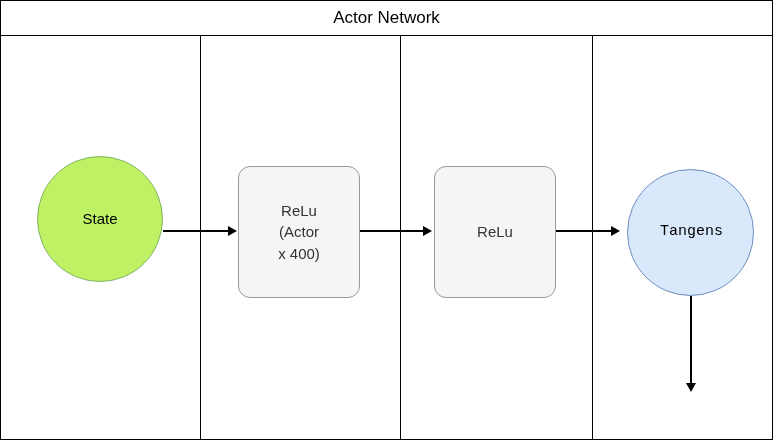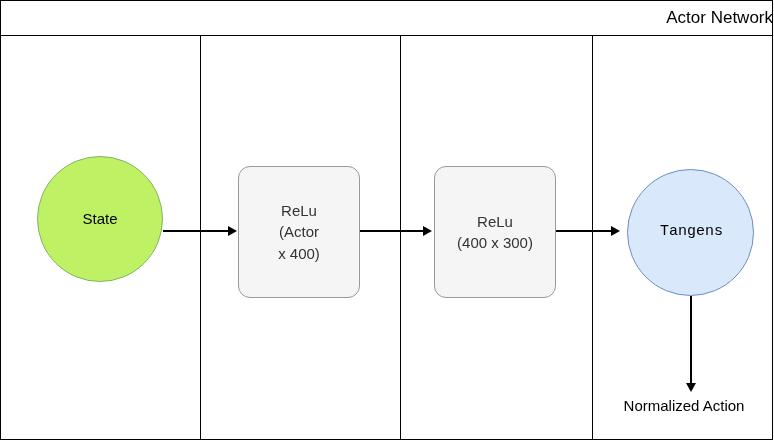--- a/index.html
+++ b/index.html
@@ -34,21 +34,21 @@
   .title-band {
     position: absolute;
     left: 0px;
     top: 0px;
     width: 773px;
     height: 36px;
     border-bottom: 1px solid #000000;
     box-sizing: border-box;
     display: flex;
     align-items: center;
-    justify-content: flex-end;
+    justify-content: center;
   }
   .title-text {
     font-size: 17px;
     color: #000000;
     line-height: 1;
     letter-spacing: 0px;
   }
 
   
   .lane-divider {
@@ -197,21 +197,20 @@
     <div class="node-label">
       <div>ReLu</div>
       <div>(Actor</div>
       <div>x 400)</div>
     </div>
   </div>
 
   <div class="node-box node-relu2">
     <div class="node-label">
       <div>ReLu</div>
-      <div>(400 x 300)</div>
     </div>
   </div>
 
   <div class="node-circle node-tanh">
     <div class="node-label">
       <div>Tangens</div>
     </div>
   </div>
 
   <div class="conn-line-h c1-line"></div>
@@ -219,15 +218,14 @@
 
   <div class="conn-line-h c2-line"></div>
   <div class="arrowhead-r c2-head"></div>
 
   <div class="conn-line-h c3-line"></div>
   <div class="arrowhead-r c3-head"></div>
 
   <div class="conn-line-v c4-line"></div>
   <div class="arrowhead-d c4-head"></div>
 
-  <div class="output-label">Normalized Action</div>
 
 </div>
 
 </body></html>

